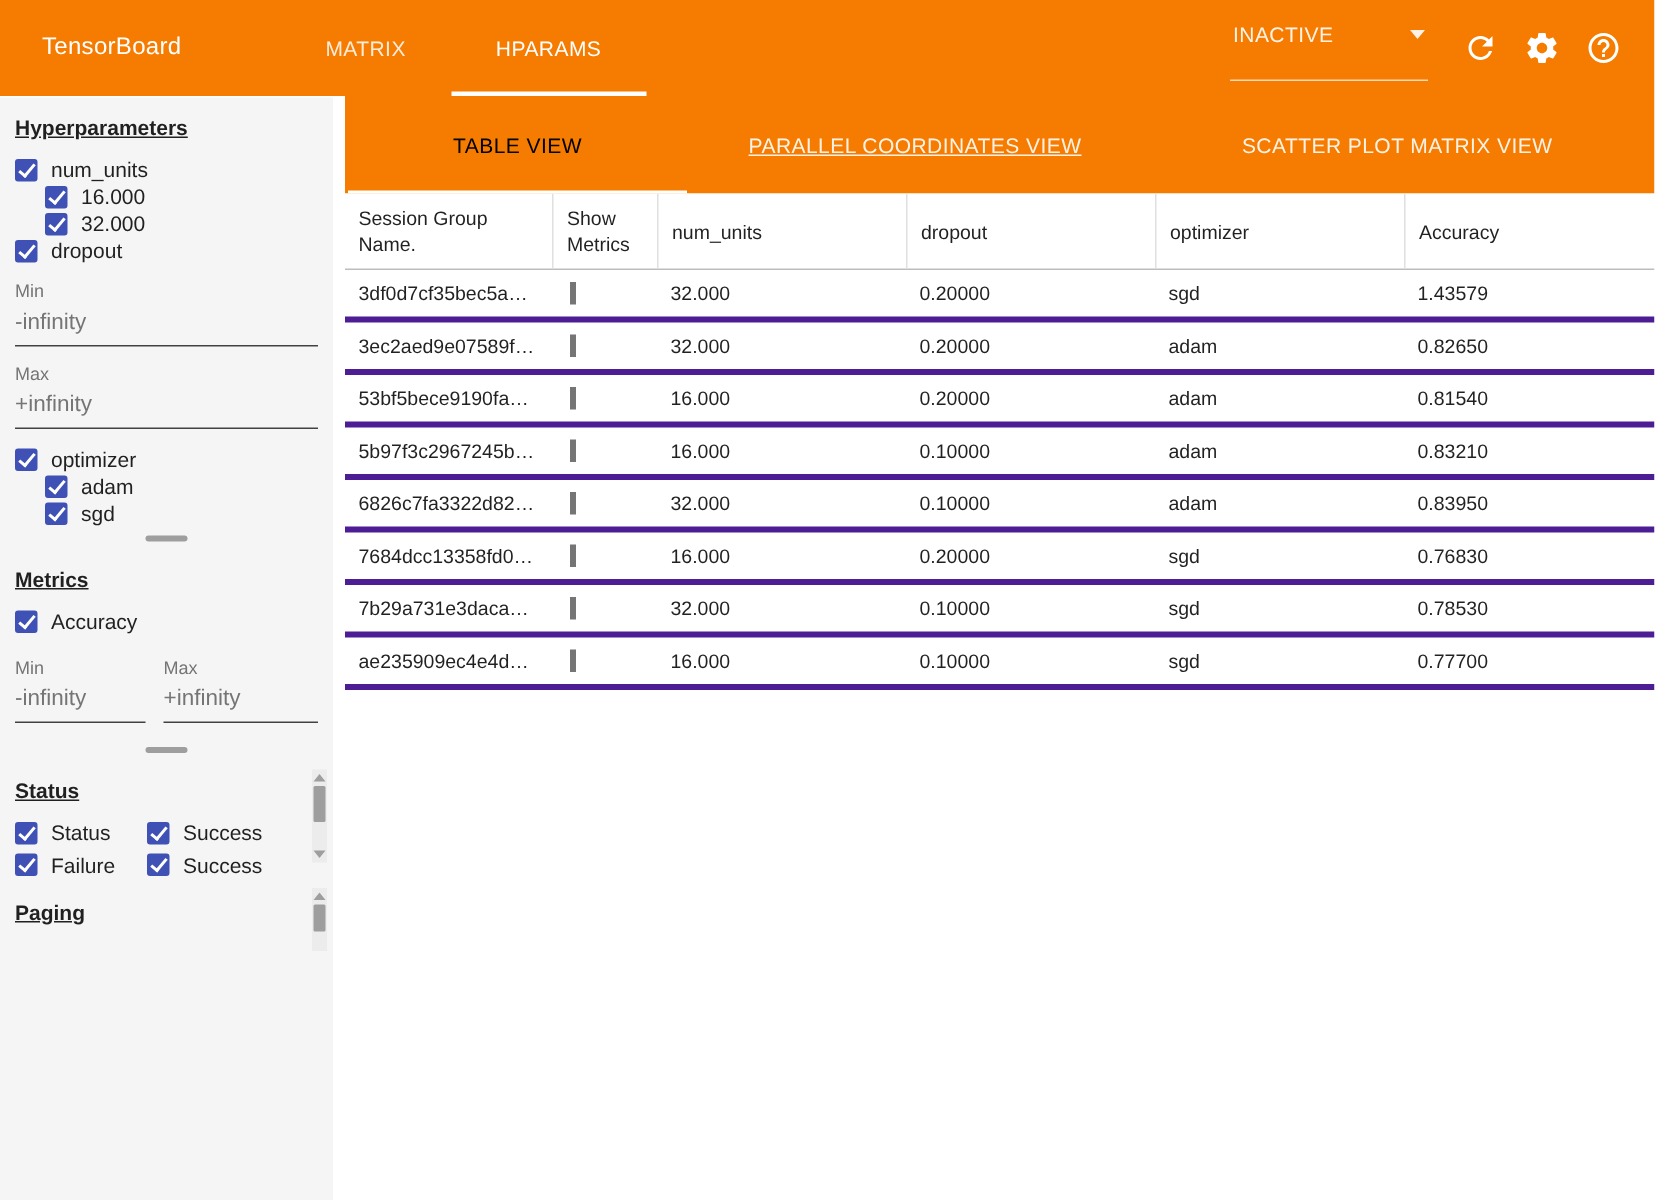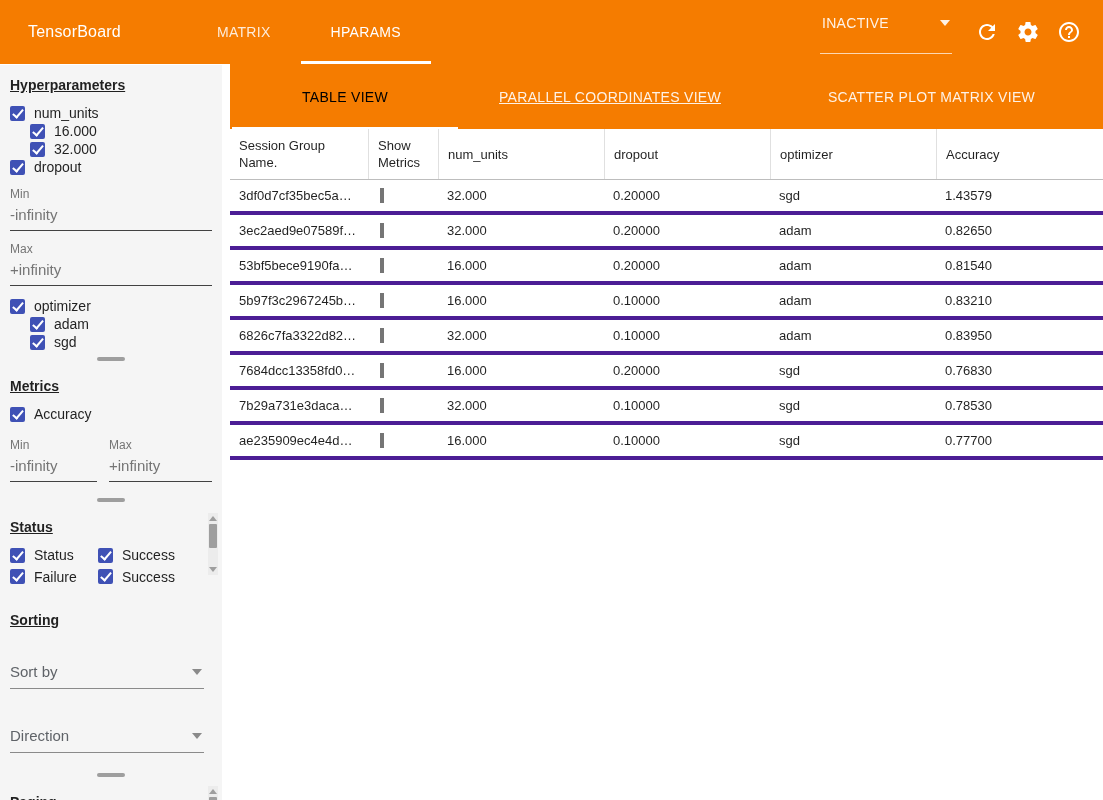--- a/index.html
+++ b/index.html
@@ -205,34 +205,20 @@
           <span class="cb-label">Success</span>
         </div>
       </div>
       <div class="mini-scrollbar" style="top:6px; height:62px;">
         <div class="tri-up"></div>
         <div class="thumb" style="height:24px"></div>
         <div class="tri-down" style="margin-top:auto"></div>
       </div>
     </section>
 
-    <section class="sb-section" style="padding-top:20px">
-      <h3>Sorting</h3>
-      <div class="select-box" style="margin-top:30px">
-        <span class="sel-text">Sort by</span>
-        <span class="dd-arrow-gray"></span>
-      </div>
-      <div class="select-box" style="margin-top:33px">
-        <span class="sel-text">Direction</span>
-        <span class="dd-arrow-gray"></span>
-      </div>
-      <div class="handle" style="margin-top:14px">
-          <div class="bar"></div>
-        </div>
-    </section>
 
     <section class="sb-section" style="padding-right:22px">
       <h3>Paging</h3>
 
       <div class="mini-scrollbar" style="top:4px; height:42px;">
         <div class="tri-up"></div>
         <div class="thumb" style="height:18px"></div>
       </div>
     </section>
   </aside>

